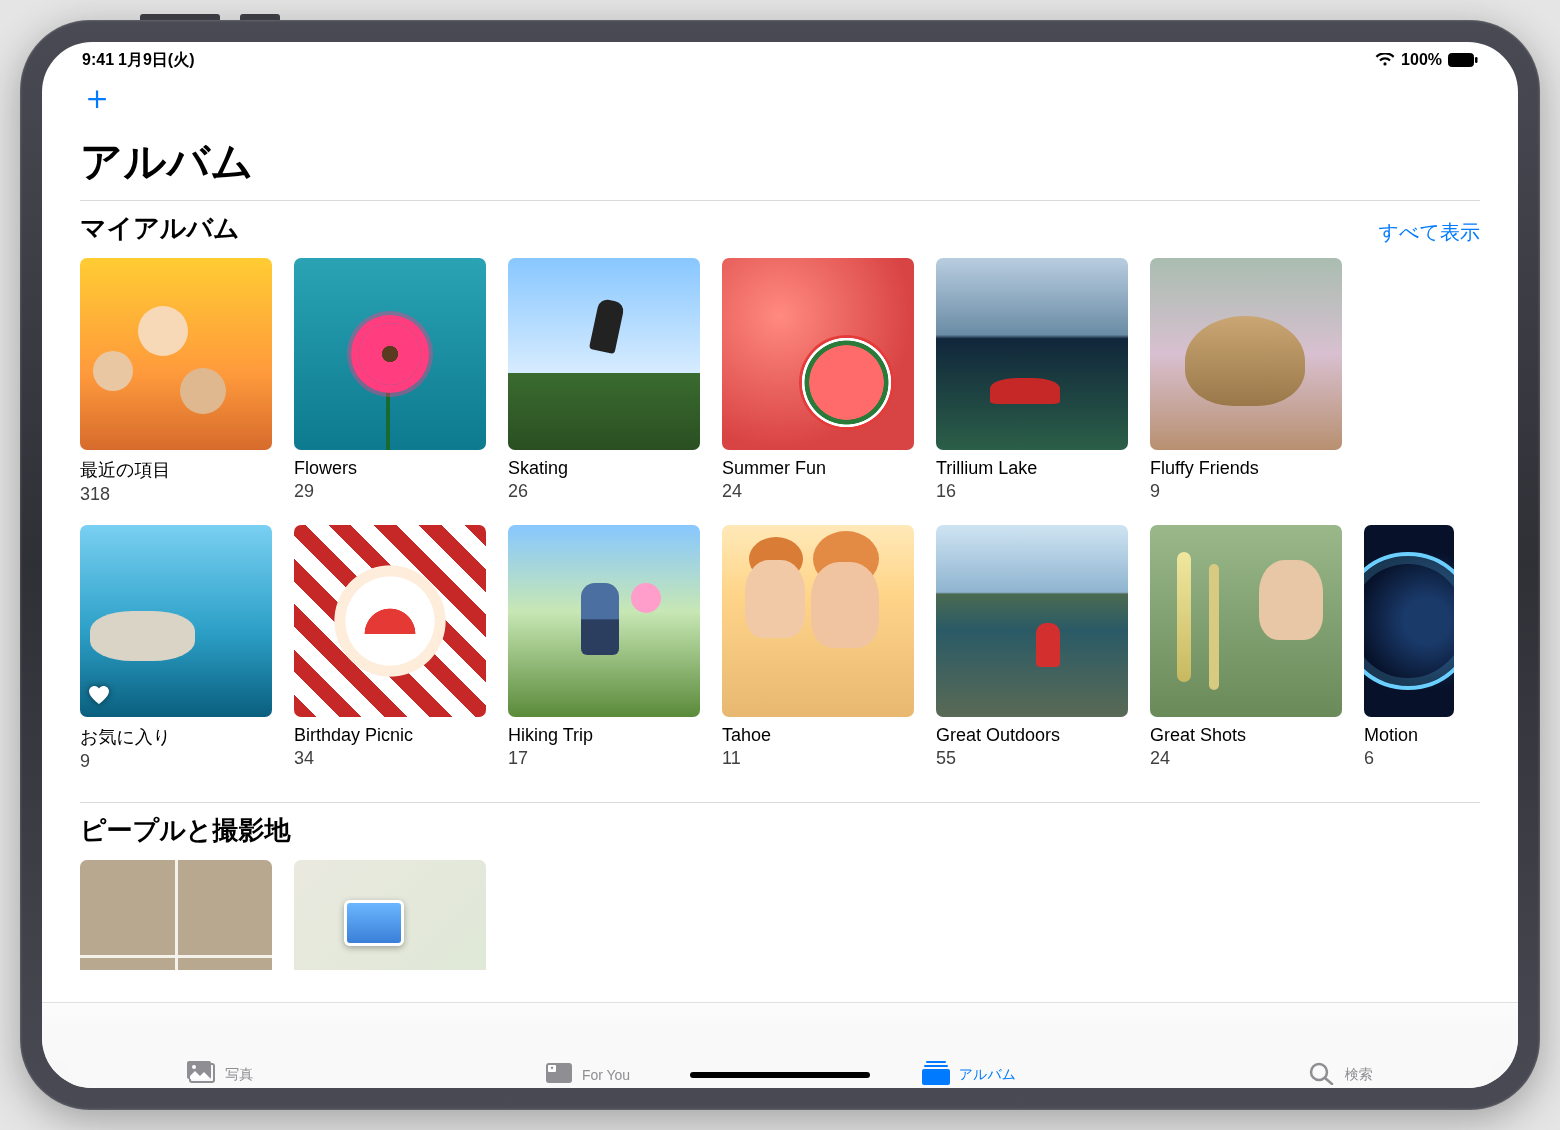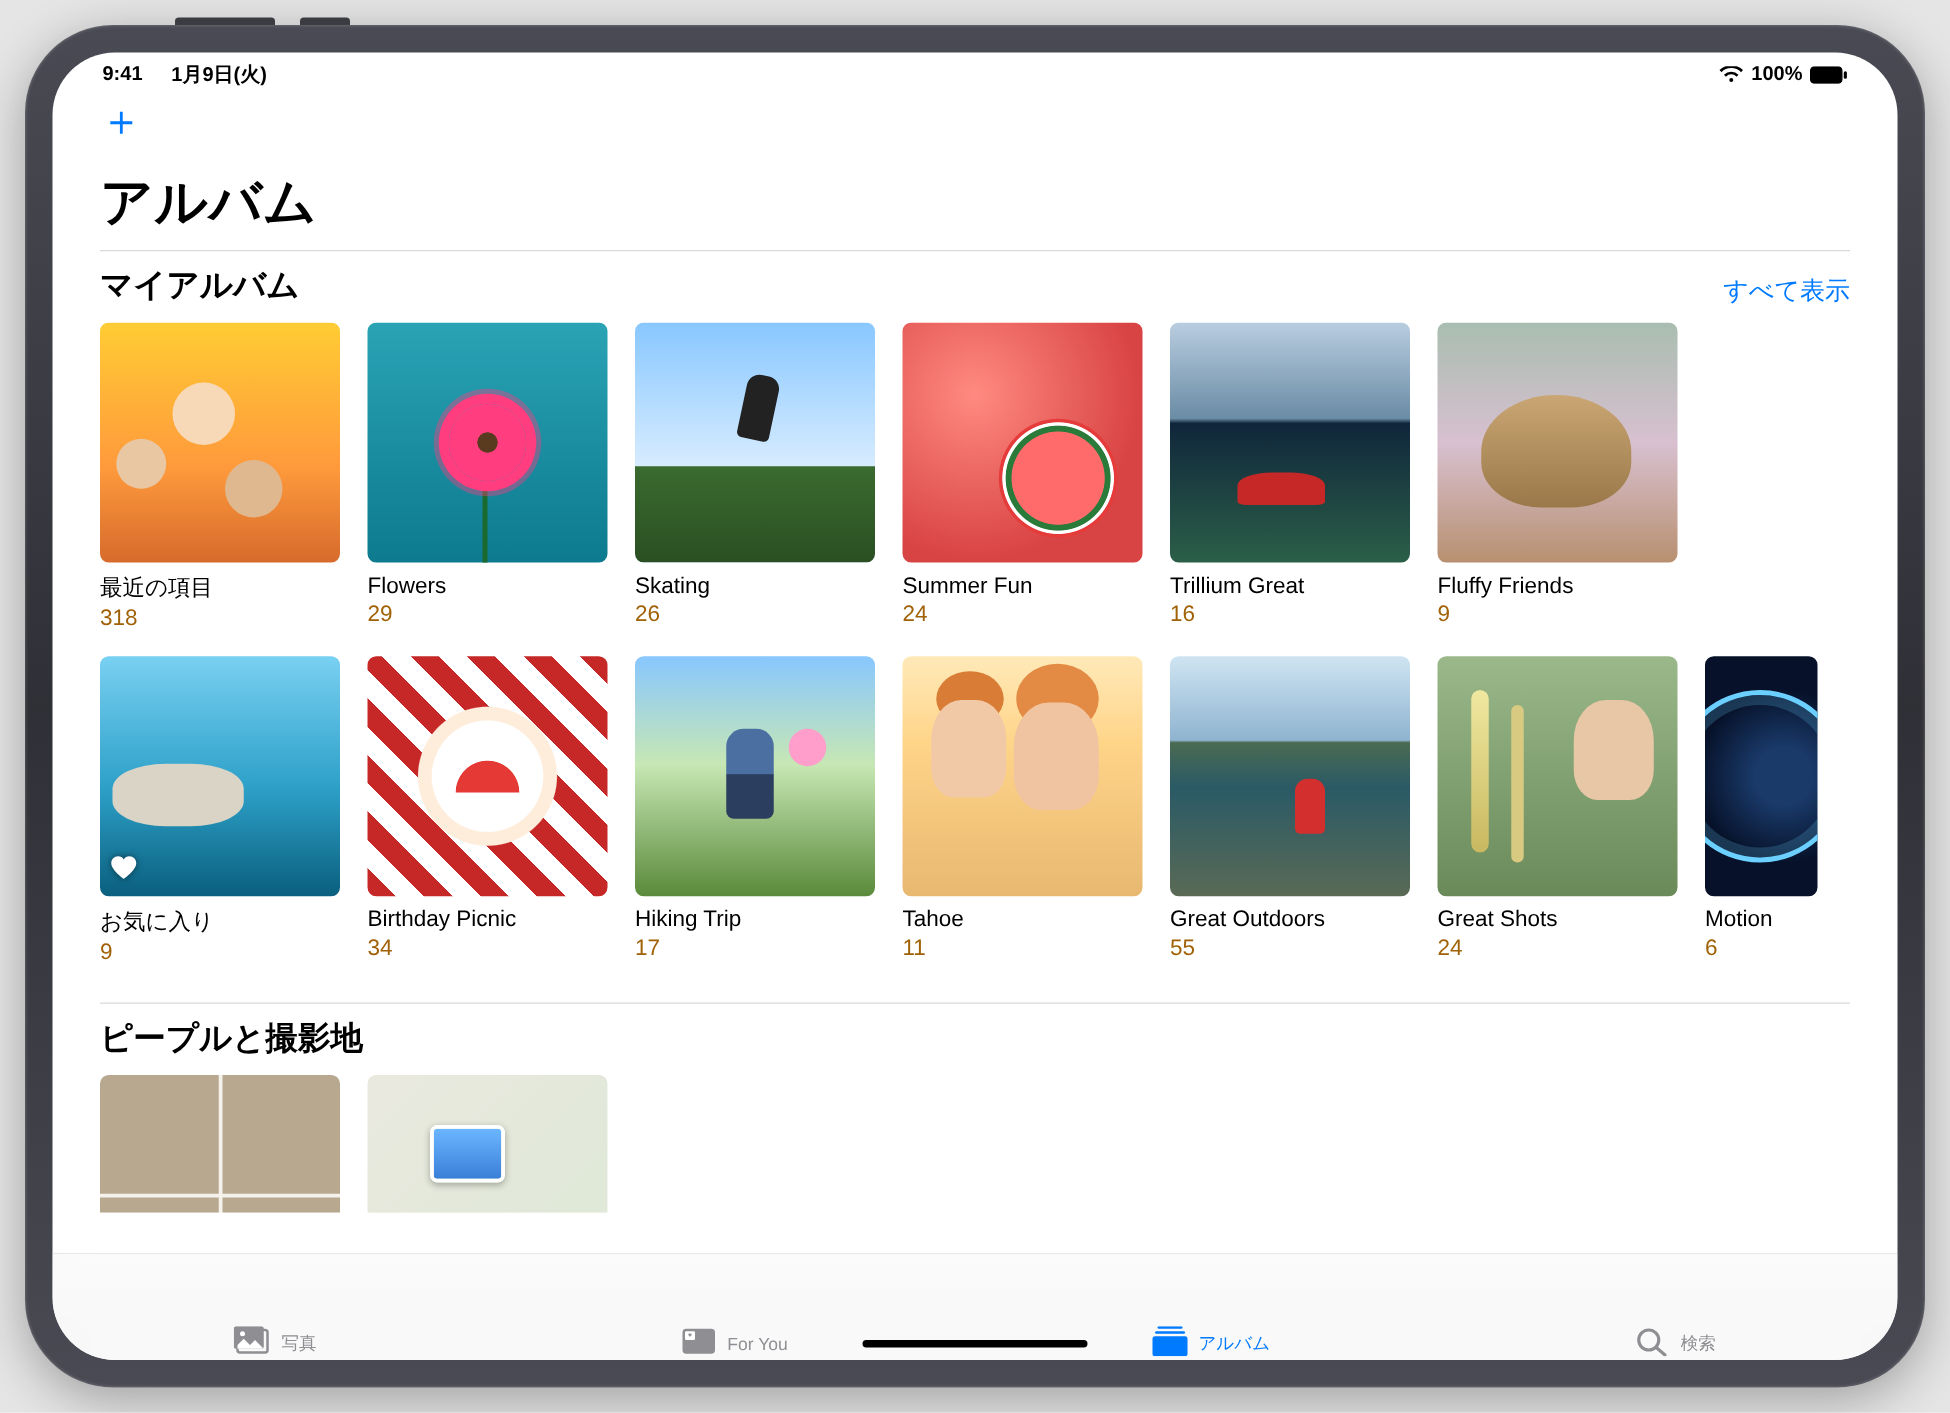--- a/index.html
+++ b/index.html
@@ -47,21 +47,21 @@
   .status-bar {
     height: 30px;
     display: flex;
     align-items: center;
     justify-content: space-between;
     padding: 6px 40px 0 40px;
     font-size: 16px;
     font-weight: 600;
     color: #000;
   }
-  .status-left { display: flex; gap: 23px; align-items: center; }
+  .status-left { display: flex; gap: 4px; align-items: center; }
   .status-right { display: flex; gap: 6px; align-items: center; }
   .wifi-icon svg, .battery-icon svg { display: block; }
 
   
   .nav-bar {
     padding: 8px 38px 0 38px;
   }
   .plus-btn {
     color: #007aff;
     font-size: 34px;
@@ -133,21 +133,21 @@
   .album-name {
     font-size: 18px;
     color: #000;
     margin-top: 8px;
     white-space: nowrap;
     overflow: hidden;
     text-overflow: ellipsis;
   }
   .album-count {
     font-size: 18px;
-    color: #a16207;
+    color: #404040;
     margin-top: 2px;
   }
   .fav-heart {
     position: absolute;
     left: 8px;
     bottom: 8px;
     color: #fff;
     filter: drop-shadow(0 0 3px rgba(0,0,0,0.5));
   }
 
@@ -319,21 +319,21 @@
               <div class="album-name">Skating</div>
               <div class="album-count">26</div>
             </div>
             <div class="album">
               <div class="thumb t-summer"></div>
               <div class="album-name">Summer Fun</div>
               <div class="album-count">24</div>
             </div>
             <div class="album">
               <div class="thumb t-trillium"></div>
-              <div class="album-name">Trillium Great</div>
+              <div class="album-name">Trillium Lake</div>
               <div class="album-count">16</div>
             </div>
             <div class="album">
               <div class="thumb t-fluffy"></div>
               <div class="album-name">Fluffy Friends</div>
               <div class="album-count">9</div>
             </div>
           </div>
         <div class="album-row" id="row2">
             <div class="album">

